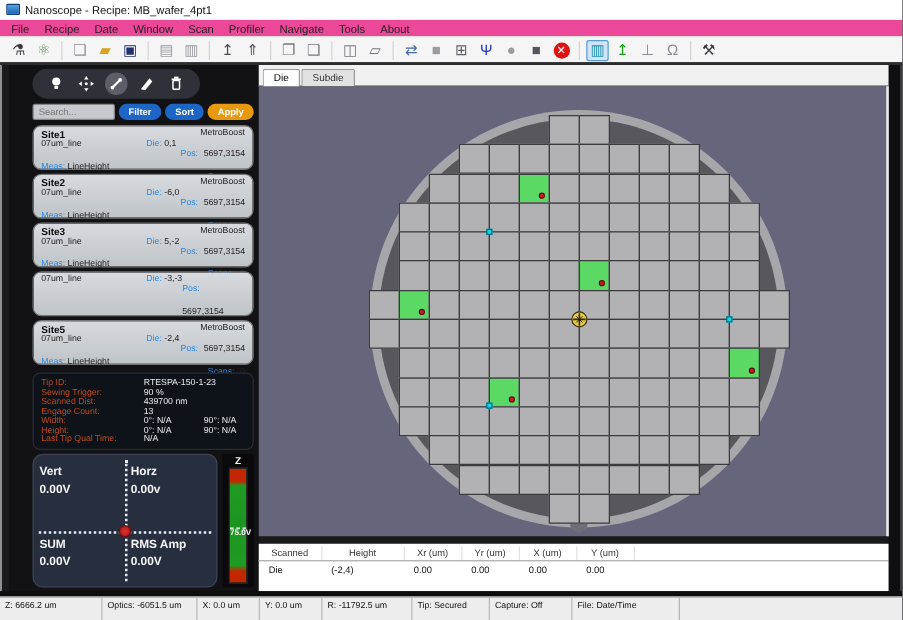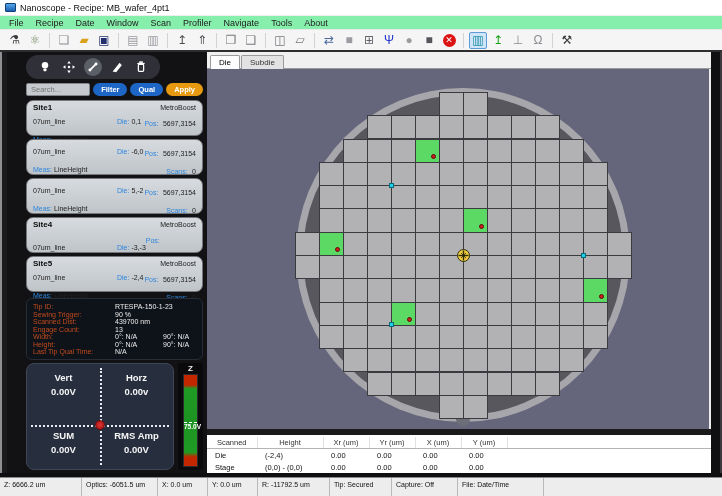--- a/index.html
+++ b/index.html
@@ -5,21 +5,21 @@
   *{margin:0;padding:0;box-sizing:border-box}
   html,body{background:#9a9a9a}
   #win{position:relative;width:722px;height:496px;background:#131315;overflow:hidden;
        font-family:"Liberation Sans","DejaVu Sans",sans-serif;}
   
   .titlebar{position:absolute;left:0;top:0;right:0;height:16px;background:#ffffff;
             display:flex;align-items:center;gap:4px;padding-left:5px;border-bottom:1px solid #eee}
   .appicon{width:11px;height:9px;background:linear-gradient(#53a7e8,#1b5fb4);
            border:1px solid #123e73;border-radius:1px;flex:none}
   .title{font-size:9px;color:#111;white-space:nowrap}
-  .menubar{position:absolute;left:0;top:16px;right:0;height:13px;background:#86efac;
+  .menubar{position:absolute;left:0;top:16px;right:0;height:13px;background:#ec4899;
            display:flex;align-items:center;padding-left:3px}
   .menu-item{font-size:9px;color:#222;padding:0 6px;cursor:default}
   .toolbar{position:absolute;left:0;top:29px;right:0;height:21px;background:#f5f5f5;
            border-top:1px solid #e8e8e8;display:flex;align-items:center;padding-left:6px;gap:2px}
   .tbicon{width:18px;height:17px;display:flex;align-items:center;justify-content:center;
           font-size:12px;line-height:1;flex:none}
   .tbicon.selected{background:#cfe4f7;border:1px solid #5b9bd8;border-radius:2px}
   .tbicon .rnd{width:13px;height:13px;border-radius:50%;display:flex;align-items:center;
                justify-content:center;font-size:9px;font-weight:bold}
   .tbsep{width:1px;height:15px;background:#d3d3d3;margin:0 3px;flex:none}
@@ -39,40 +39,40 @@
                border-radius:2px;font-size:7.5px;color:#333;padding:0 4px;
                font-family:"Liberation Sans",sans-serif}
   .pill{height:13px;border:none;border-radius:7px;font-size:7.5px;font-weight:bold;color:#fff;
         padding:0 8px;font-family:"Liberation Sans",sans-serif;flex:none}
   .pill.blue{background:#1d66c6}
   .pill.orange{background:#e7990f}
   .sites{margin-top:4px;display:flex;flex-direction:column;gap:3px;flex:none}
   .card{height:36px;border-radius:7px;background:linear-gradient(#d7dbdf,#bfc4c9);
         border:1px solid #75767a;padding:2px 6px 3px;display:flex;flex-direction:column;
         justify-content:space-between}
-  .card .row{display:flex;align-items:center}
+  .card .row{display:flex;align-items:flex-start}
   .sname{font-size:8px;font-weight:bold;color:#0b0b0b}
   .sboost{font-size:7px;color:#1d1d1d;margin-left:auto}
   .ctext{font-size:7px;color:#222}
   .clbl{font-size:7px;color:#2d86dd}
   .probecol{width:84px;flex:none}
   .mright{margin-left:auto}
   
   .tippanel{margin-top:6px;height:62px;background:#0e1219;border:1px solid #272c36;border-radius:6px;
             padding:4px 6px;display:flex;flex-direction:column;justify-content:space-between;flex:none}
   .tiprow{display:flex;font-size:7px;line-height:1}
   .tiplabel{color:#c14b1d;width:82px;flex:none}
   .tipvalue{color:#ececec;width:48px;flex:none}
   .tipvalue2{color:#ececec}
   
   .quadrow{margin-top:3px;flex:1;display:flex;gap:4px;min-height:0}
   .quad{flex:1;position:relative;background:#272f3f;border:1px solid #3d4557;border-radius:8px}
   .vline{position:absolute;left:50%;top:4px;bottom:4px;border-left:2px dotted #e9edf3}
   .hline{position:absolute;top:58%;left:4px;right:4px;border-top:2px dotted #e9edf3}
-  .qlab{position:absolute;width:64px;margin-left:-32px;text-align:center;color:#f5f5f5;
+  .qlab{position:absolute;width:64px;margin-left:-32px;color:#f5f5f5;
         font-weight:bold;font-size:9.5px;line-height:1.5}
   .redmark{position:absolute;left:50%;top:58%;width:10px;height:10px;margin:-5px 0 0 -5px;
            background:radial-gradient(#e23434,#9c1010);border:1px solid #6d0d0d;border-radius:50%}
   .zbar{width:25px;flex:none;background:#0a0a0c;border-radius:3px;display:flex;flex-direction:column;
         align-items:center;padding:1px 0 3px}
   .zlabel{font-size:8px;font-weight:bold;color:#f0f0f0;line-height:1.2}
   .zcol{width:15px;flex:1;position:relative;border:1px solid #2c2c2c;
         background:linear-gradient(180deg,#c22700 0%,#c22700 11%,#1f9b24 15%,#1d9422 50%,#1f9b24 85%,#c22700 90%,#c22700 100%)}
   .zmark{position:absolute;left:0;right:0;top:52%;border-top:1px dashed #fff}
   .zmarklabel{position:absolute;left:0;right:0;top:53%;text-align:center;font-size:6.5px;
@@ -202,21 +202,21 @@
               <rect x="5" y="5" width="6" height="8" rx="1"></rect>
               <line x1="3.8" y1="4" x2="12.2" y2="4"></line>
               <rect x="6.7" y="2.2" width="2.6" height="1.6"></rect>
             </svg>
           </span>
         </div>
 
       <div class="searchrow">
         <input class="searchinput" placeholder="Search..." style="">
         <button class="pill blue">Filter</button>
-        <button class="pill blue">Qual</button>
+        <button class="pill blue">Sort</button>
         <button class="pill orange">Apply</button>
       </div>
 
       <div class="sites">
           <div class="card">
             <div class="row">
               <span class="sname">Site1</span>
               <span class="sboost">MetroBoost</span>
             </div>
             <div class="row">
@@ -226,49 +226,53 @@
               <span class="mright"><span class="clbl">Pos:</span> <span class="ctext">5697,3154</span></span>
             </div>
             <div class="row">
               <span class="clbl">Meas: </span>
               <span class="ctext">&nbsp;LineHeight</span>
               <span class="mright"><span class="clbl">Scans:</span> <span class="ctext">0</span></span>
             </div>
           </div>
           <div class="card">
             <div class="row">
+              <span class="sname">Site2</span>
+              <span class="sboost">MetroBoost</span>
+            </div>
+            <div class="row">
               <span class="ctext probecol">07um_line</span>
               <span class="clbl">Die: </span>
               <span class="ctext">&nbsp;-6,0</span>
               <span class="mright"><span class="clbl">Pos:</span> <span class="ctext">5697,3154</span></span>
             </div>
             <div class="row">
               <span class="clbl">Meas: </span>
               <span class="ctext">&nbsp;LineHeight</span>
               <span class="mright"><span class="clbl">Scans:</span> <span class="ctext">0</span></span>
             </div>
           </div>
           <div class="card">
             <div class="row">
+              <span class="sname">Site3</span>
+              <span class="sboost">MetroBoost</span>
+            </div>
+            <div class="row">
               <span class="ctext probecol">07um_line</span>
               <span class="clbl">Die: </span>
               <span class="ctext">&nbsp;5,-2</span>
               <span class="mright"><span class="clbl">Pos:</span> <span class="ctext">5697,3154</span></span>
             </div>
             <div class="row">
               <span class="clbl">Meas: </span>
               <span class="ctext">&nbsp;LineHeight</span>
               <span class="mright"><span class="clbl">Scans:</span> <span class="ctext">0</span></span>
             </div>
           </div>
           <div class="card">
-            <div class="row">
-              <span class="sname">Site4</span>
-              <span class="sboost">MetroBoost</span>
-            </div>
             <div class="row">
               <span class="ctext probecol">07um_line</span>
               <span class="clbl">Die: </span>
               <span class="ctext">&nbsp;-3,-3</span>
               <span class="mright"><span class="clbl">Pos:</span> <span class="ctext">5697,3154</span></span>
             </div>
             <div class="row">
               <span class="clbl">Meas: </span>
               <span class="ctext">&nbsp;LineHeight</span>
               <span class="mright"><span class="clbl">Scans:</span> <span class="ctext">0</span></span>
@@ -555,29 +559,20 @@
           <tbody id="tbody">
               <tr>
                 <td>Die</td>
                 <td>(-2,4)</td>
                 <td>0.00</td>
                 <td>0.00</td>
                 <td>0.00</td>
                 <td>0.00</td>
                 <td></td>
               </tr>
-              <tr>
-                <td>Stage</td>
-                <td>(0,0) - (0,0)</td>
-                <td>0.00</td>
-                <td>0.00</td>
-                <td>0.00</td>
-                <td>0.00</td>
-                <td></td>
-              </tr>
             </tbody>
         </table>
       </div>
     </div>
 
     <div class="rightframe"></div>
   </div>
 
   <div class="statusbar">
     <div class="statusinner">

